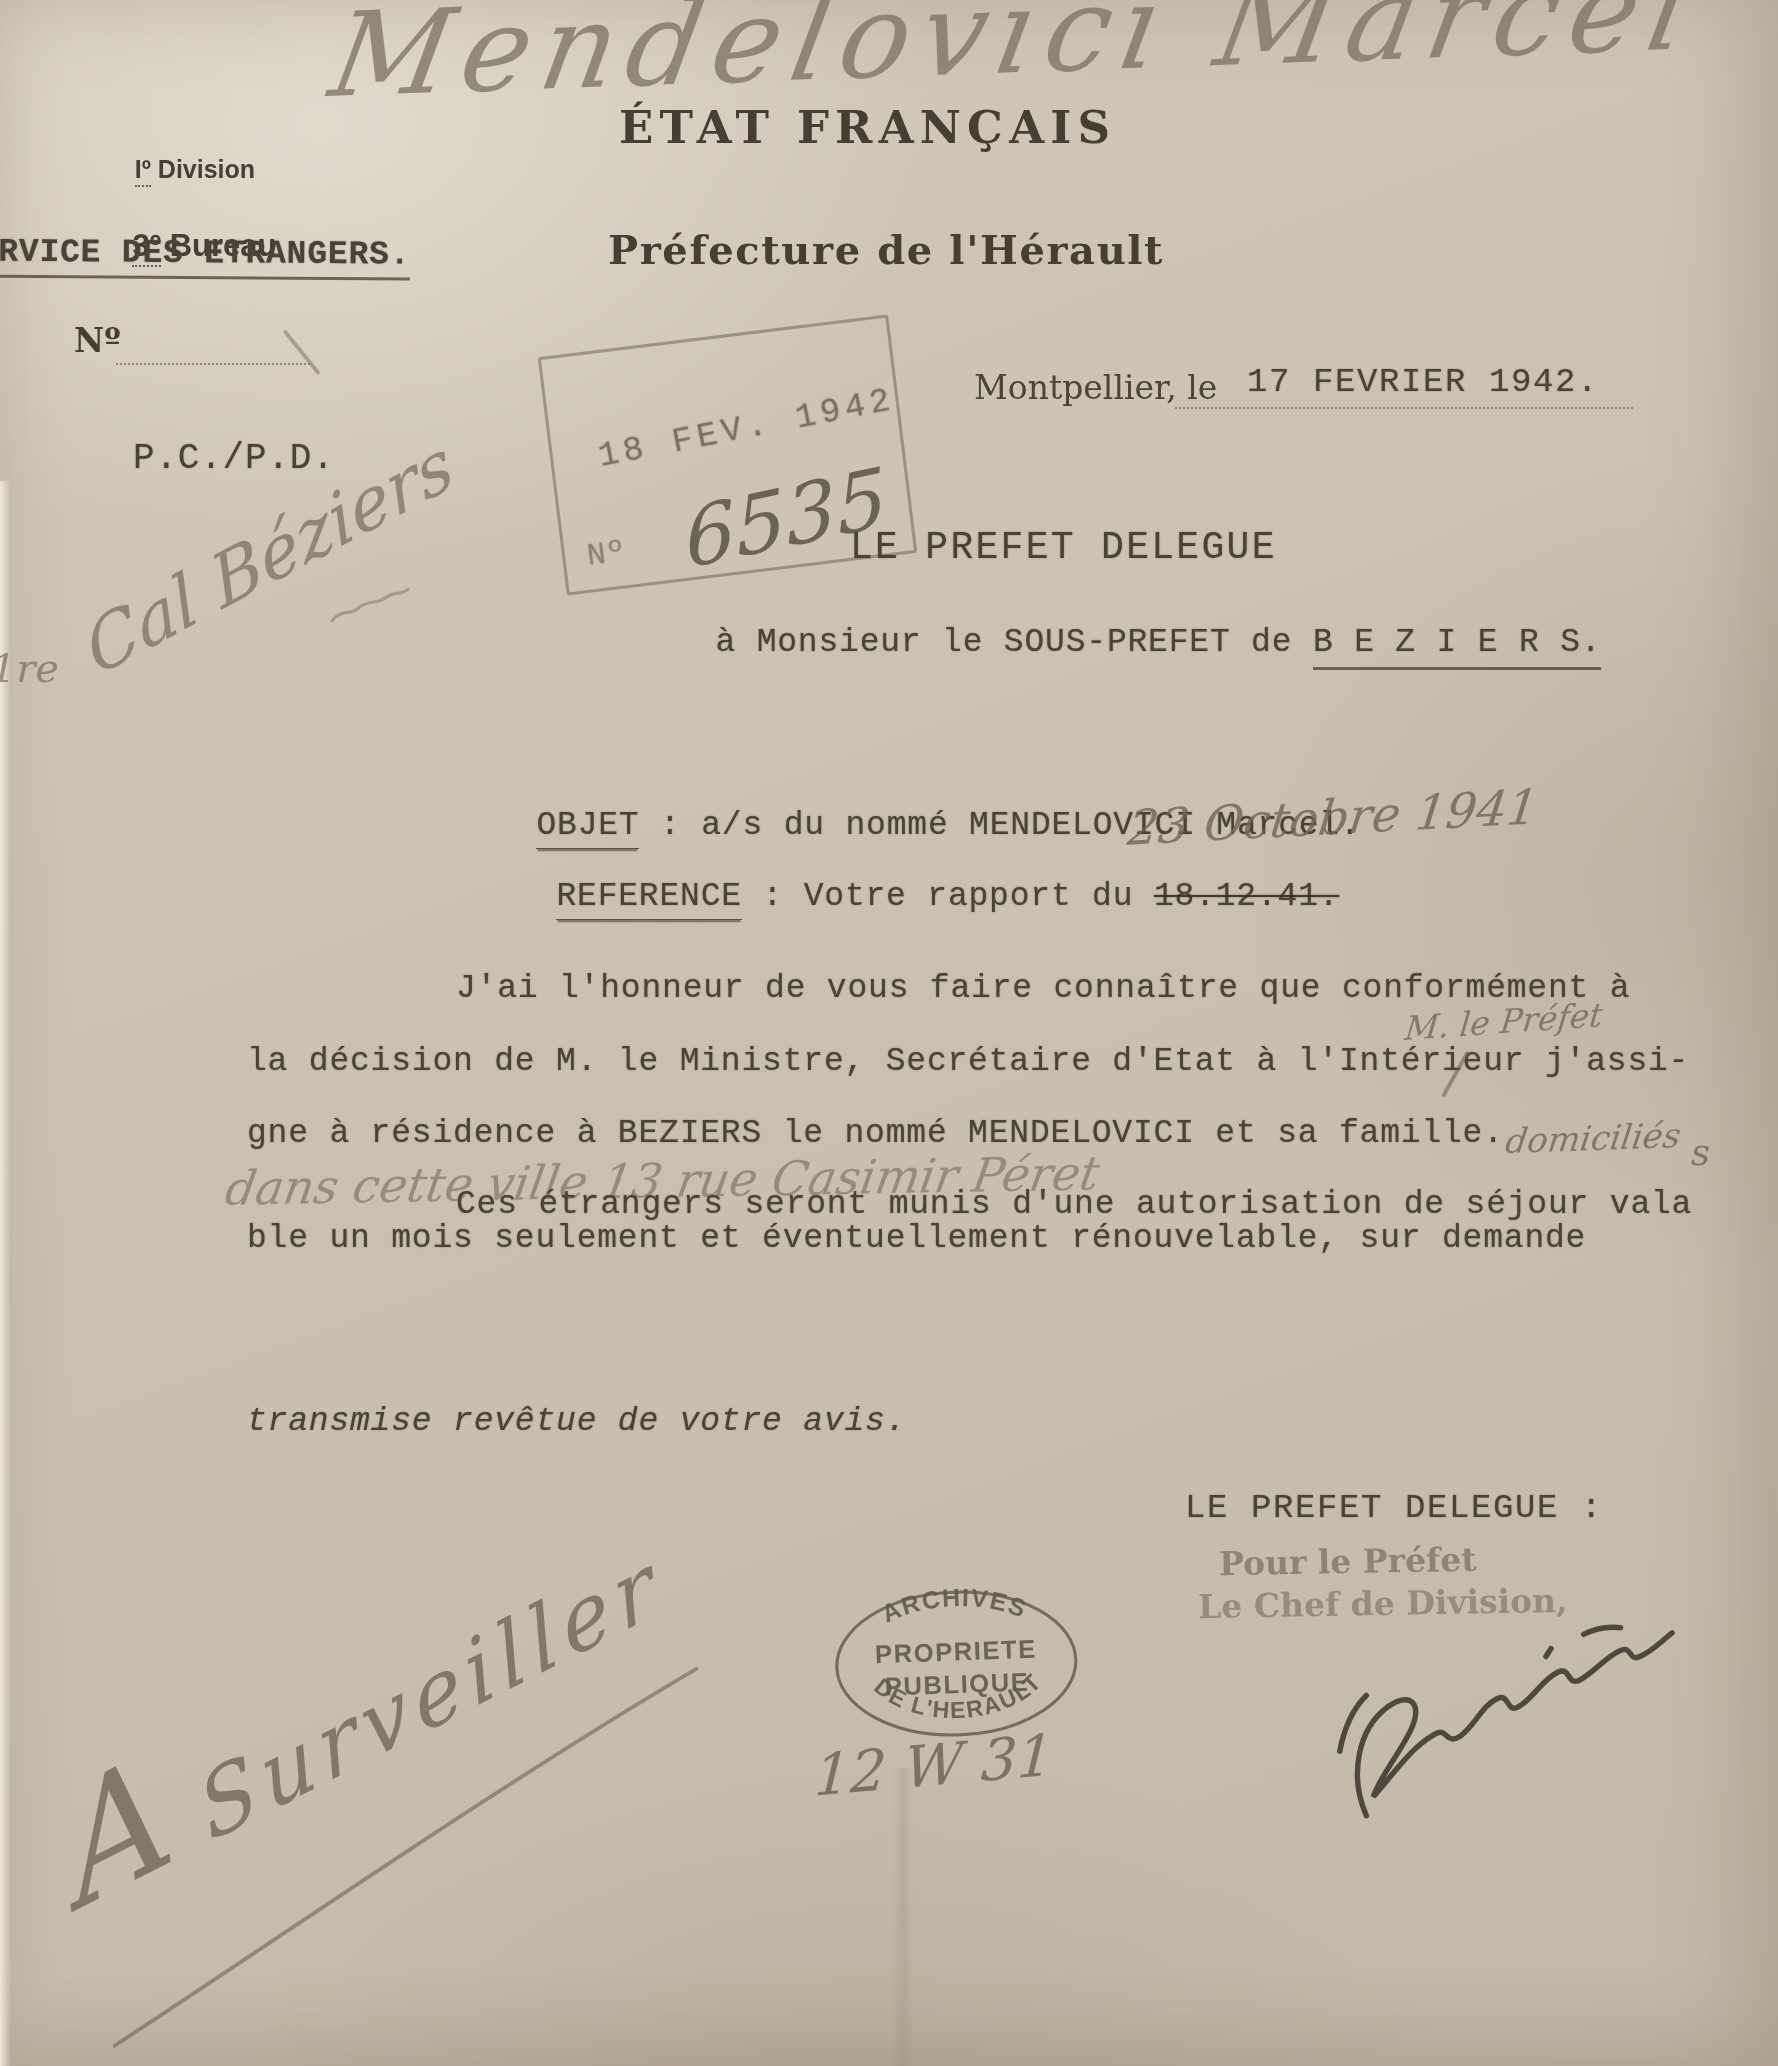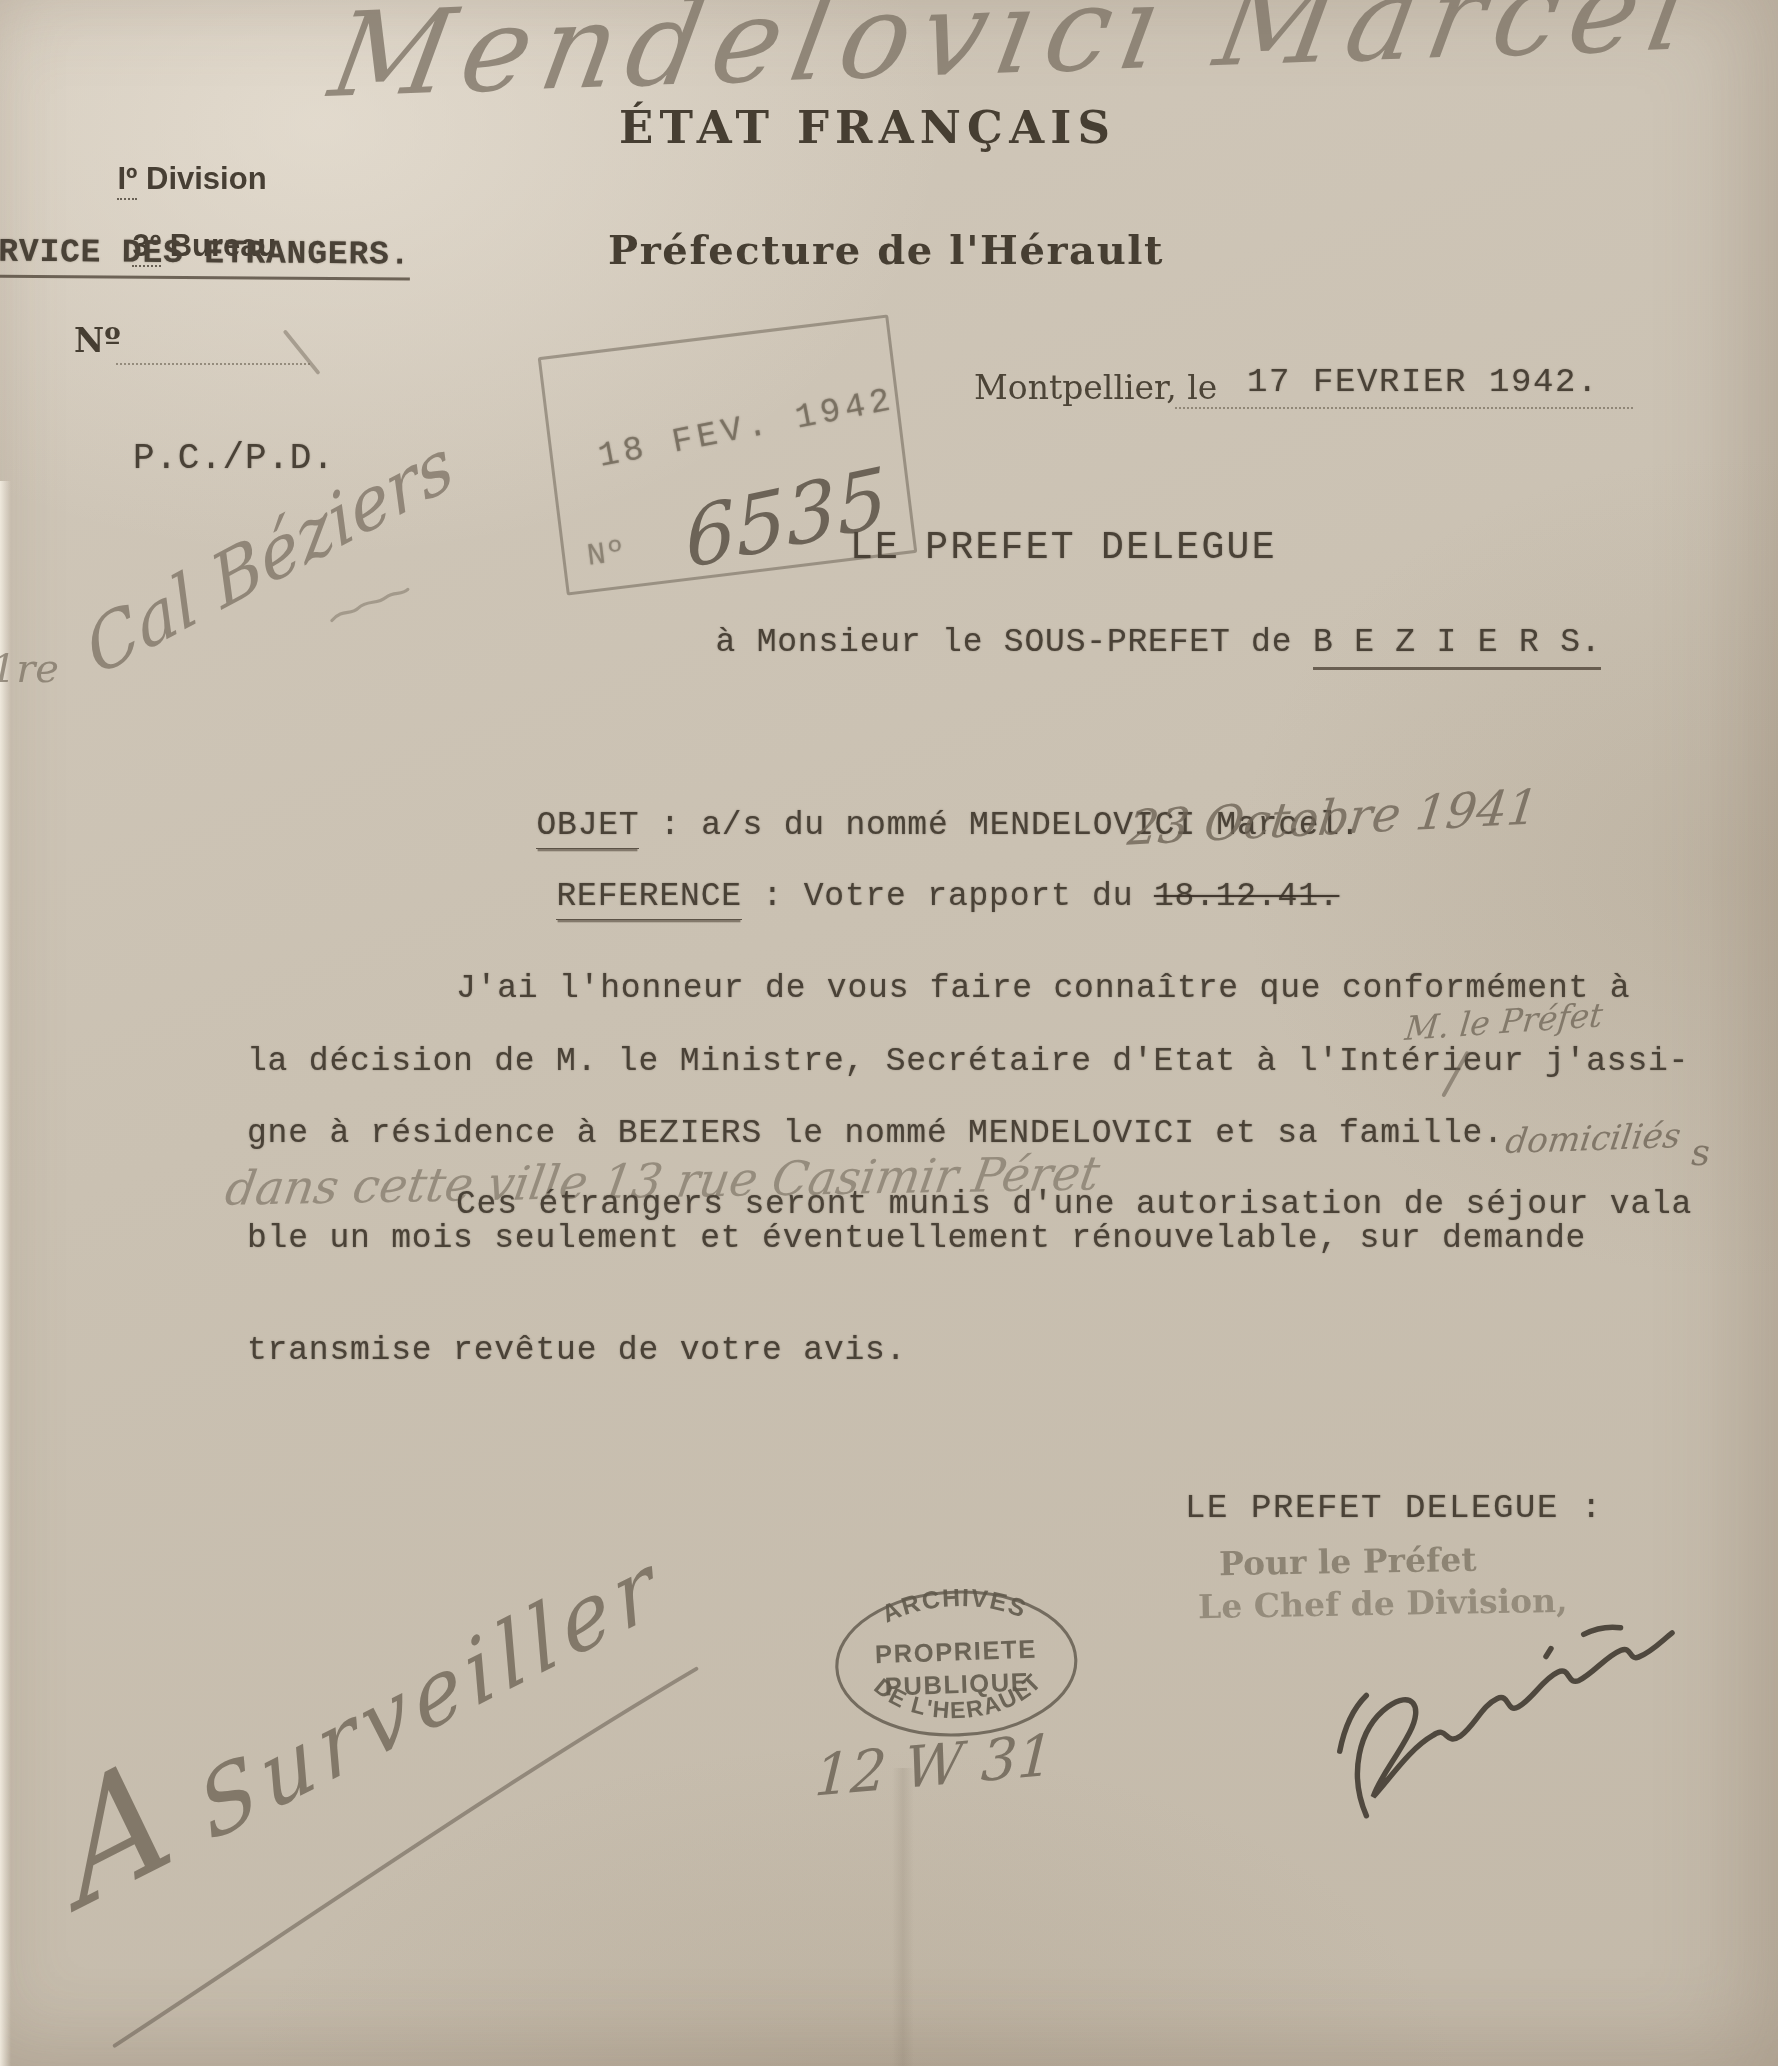--- a/index.html
+++ b/index.html
@@ -42,21 +42,21 @@
 </head>
 <body>
 
 <div class="page">
 
   <div class="abs edge-sliver"></div>
   <div class="abs crease-v"></div>
 
   <div class="abs hand" style="left:333px;top:-26px;font-size:116px;letter-spacing:11px;color:rgba(128,118,104,.8);transform:rotate(-2deg) skewX(-12deg);">Mendelovici Marcel</div>
 
-  <div class="abs sansb" style="left:83px;top:132px;font-size:31px;">
+  <div class="abs sansb" style="left:107px;top:132px;font-size:25px;">
     <span class="dotted-num">Iº</span><span> </span><span>Division</span>
   </div>
   <div class="abs sansb" style="left:98px;top:199px;font-size:31px;">
     <span class="dotted-num">3º</span><span> </span><span>Bureau</span>
   </div>
   <div class="abs tw ul1" style="left:-43px;top:237px;font-size:33px;font-weight:600;transform:rotate(0.4deg);">SERVICE DES ETRANGERS.</div>
 
   <div class="abs serifb" style="left:619px;top:105px;font-size:45px;letter-spacing:6.2px;">ÉTAT FRANÇAIS</div>
   <div class="abs serifb" style="left:608px;top:230px;font-size:40px;letter-spacing:1.6px;">Préfecture de l'Hérault</div>
 
@@ -92,21 +92,21 @@
 
   <div class="abs tw" style="left:456px;top:972px;">J'ai l'honneur de vous faire connaître que conformément à</div>
   <div class="abs tw" style="left:247px;top:1045px;">la décision de M. le Ministre, Secrétaire d'Etat à l'Intérieur j'assi-</div>
   <div class="abs hand" style="left:1405px;top:1005px;font-size:33px;color:rgba(110,100,86,.75);transform:rotate(-4deg) skewX(-10deg);">M. le Préfet</div>
   <div class="abs tw" style="left:247px;top:1117px;">gne à résidence à BEZIERS le nommé MENDELOVICI et sa famille.</div>
   <div class="abs hand" style="left:1506px;top:1121px;font-size:34px;color:rgba(110,100,86,.78);transform:rotate(-2deg) skewX(-10deg);">domiciliés</div>
   <div class="abs hand" style="left:1691px;top:1134px;font-size:37px;color:rgba(110,100,86,.8);">s</div>
   <div class="abs hand" style="left:226px;top:1157px;font-size:47px;color:rgba(118,108,94,.62);transform:rotate(-1deg) skewX(-10deg);">dans cette ville 13 rue Casimir Péret</div>
   <div class="abs tw" style="left:456px;top:1188px;">Ces étrangers seront munis d'une autorisation de séjour vala</div>
   <div class="abs tw" style="left:247px;top:1222px;">ble un mois seulement et éventuellement rénouvelable, sur demande</div>
-  <div class="abs tw" style="left:247px;top:1334px;">transmise revêtue de votre avis.</div>
+  <div class="abs tw" style="left:247px;top:1405px;font-style:italic;">transmise revêtue de votre avis.</div>
 
   <div class="abs tw" style="left:1185px;top:1491px;font-size:34px;letter-spacing:1.6px;">LE PREFET DELEGUE :</div>
   <div class="abs closing-stamp" style="left:1219px;top:1545px;font-size:33px;transform:rotate(-1deg);">Pour le Préfet</div>
   <div class="abs closing-stamp" style="left:1198px;top:1587px;font-size:33px;opacity:.85;transform:rotate(-1deg);">Le Chef de Division,</div>
 
   <svg class="abs" style="left:826px;top:1578px;transform:rotate(-2deg);" width="260" height="175" viewBox="0 0 335 225">
     <defs>
       <path id="arcTop" d="M 28,122 A 140,86 0 0 1 308,122" fill="none"></path>
       <path id="arcBot" d="M 46,112 A 124,78 0 0 0 292,112" fill="none"></path>
     </defs>

